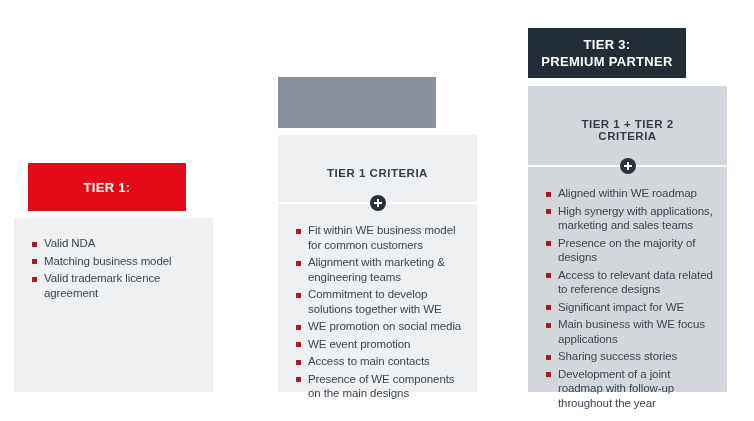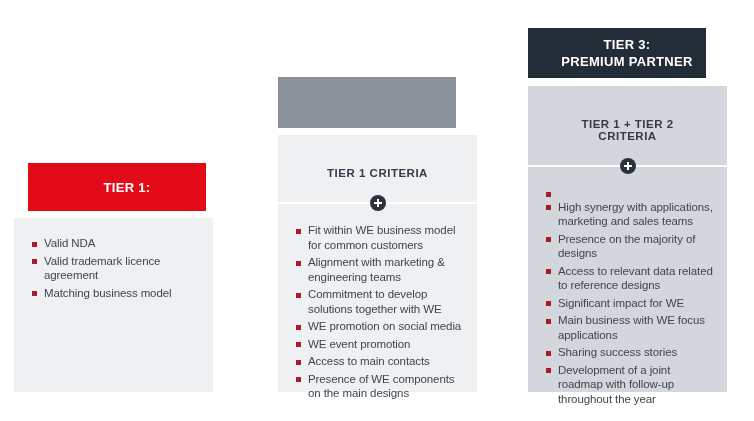--- a/index.html
+++ b/index.html
@@ -21,21 +21,20 @@
     display: flex;
     flex-direction: column;
     align-items: center;
     justify-content: center;
     text-align: center;
     color: #ffffff;
     font-weight: bold;
     font-size: 13px;
     line-height: 17px;
     letter-spacing: 0.3px;
-    padding-left: 20px;
   }
   .tier-body {
     position: absolute;
     width: 199px;
     background: #eff0f2;
     box-sizing: border-box;
   }
   .tier-body.dark { background: #d3d6da; }
   #tier1-header { left: 28px;  top: 163px; height: 48px; background: #e30b17; }
   #tier2-header { left: 278px; top: 77px;  height: 51px; background: #8b919a; gap: 44px; }
@@ -115,25 +114,25 @@
     <span>TIER 1:</span>
   </div>
   <div class="tier-body" id="tier1-body">
     <ul class="bullet-list">
         <li class="bullet-item">
           <span class="bullet-square"></span>
           <span class="bullet-text">Valid NDA</span>
         </li>
         <li class="bullet-item">
           <span class="bullet-square"></span>
+          <span class="bullet-text">Matching business model</span>
+        </li>
+        <li class="bullet-item">
+          <span class="bullet-square"></span>
           <span class="bullet-text">Valid trademark licence agreement</span>
-        </li>
-        <li class="bullet-item">
-          <span class="bullet-square"></span>
-          <span class="bullet-text">Matching business model</span>
         </li>
       </ul>
   </div>
 
   <div class="tier-header" id="tier2-header">
     <span>TIER 2:</span>
     <span>SILVER PARTNER</span>
   </div>
   <div class="tier-body" id="tier2-body">
     <p class="criteria-heading">TIER 1 CRITERIA</p>
@@ -185,20 +184,21 @@
     <div class="plus-row">
       <div class="plus-divider"></div>
       <div class="plus-circle">
         <span class="plus-bar-h"></span>
         <span class="plus-bar-v"></span>
       </div>
     </div>
     <ul class="bullet-list">
         <li class="bullet-item">
           <span class="bullet-square"></span>
+          <span class="bullet-text">Aligned within WE roadmap</span>
         </li>
         <li class="bullet-item">
           <span class="bullet-square"></span>
           <span class="bullet-text">High synergy with applications, marketing and sales teams</span>
         </li>
         <li class="bullet-item">
           <span class="bullet-square"></span>
           <span class="bullet-text">Presence on the majority of designs</span>
         </li>
         <li class="bullet-item">

